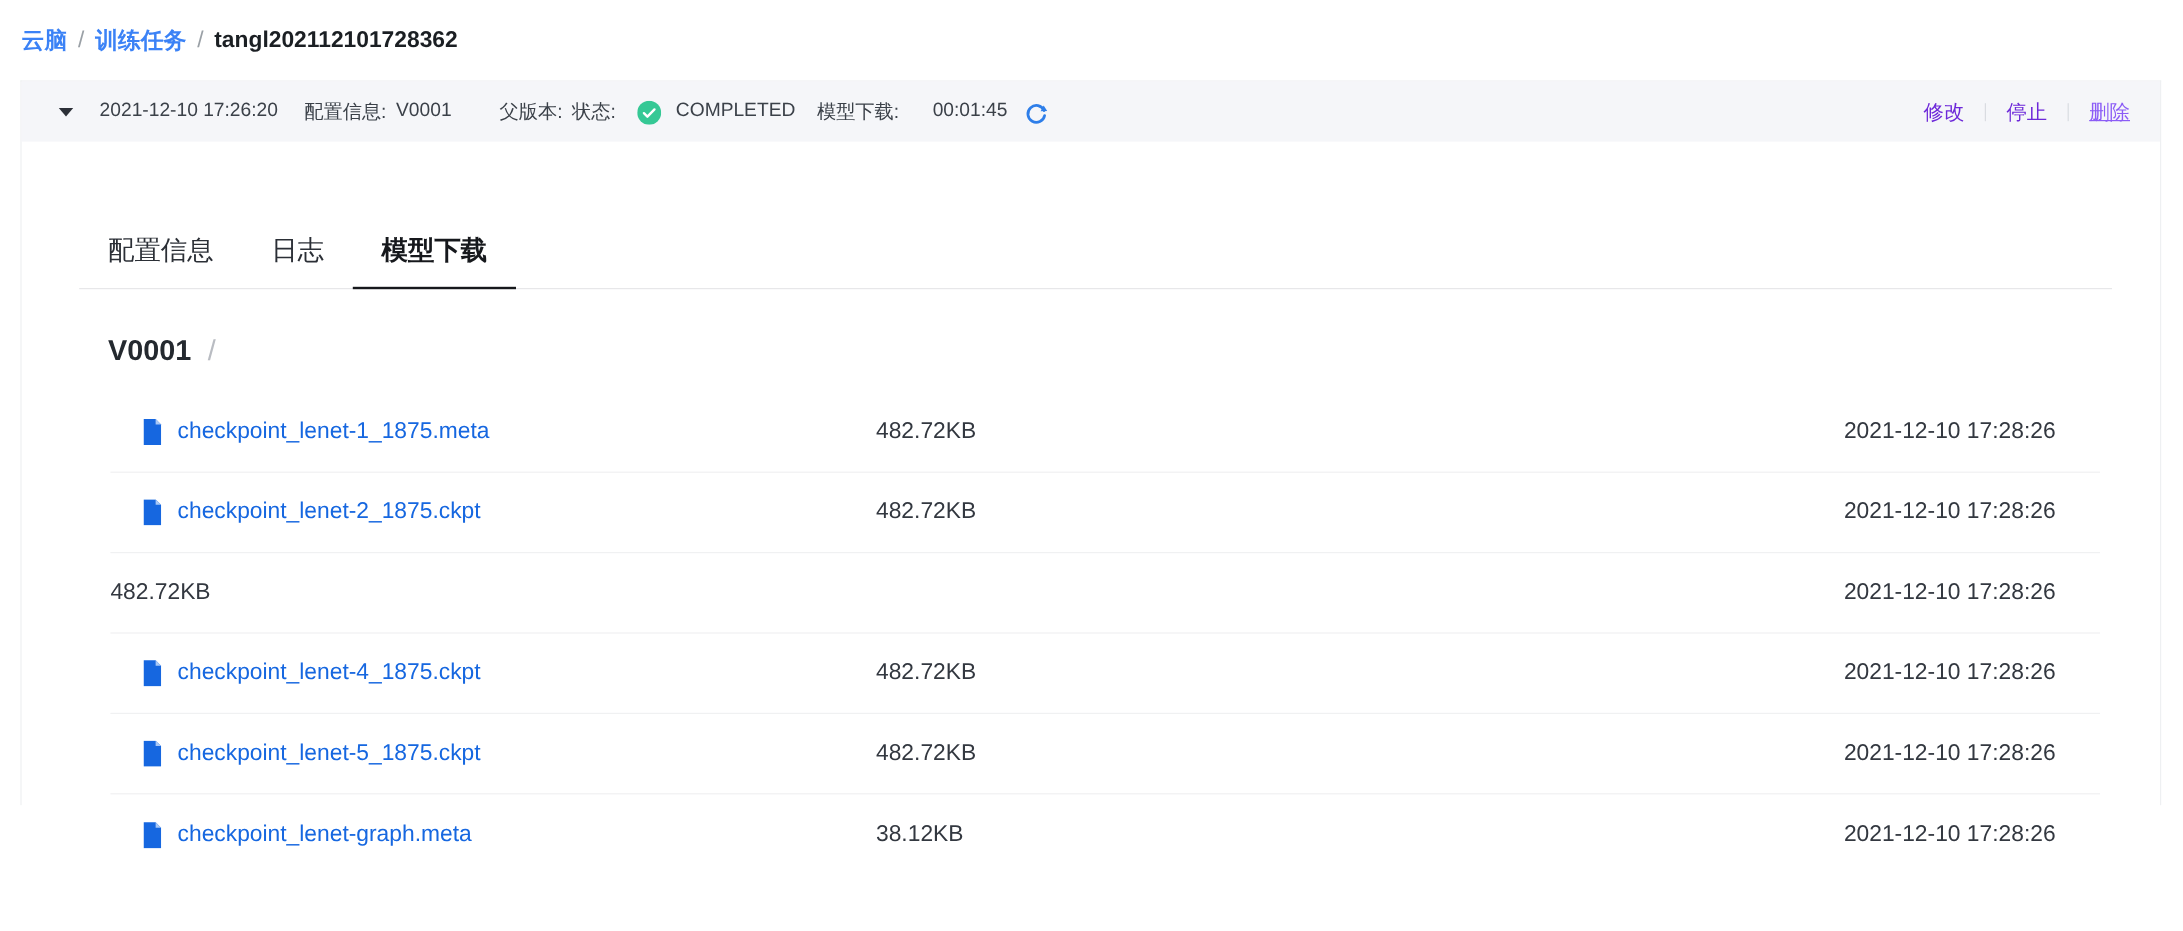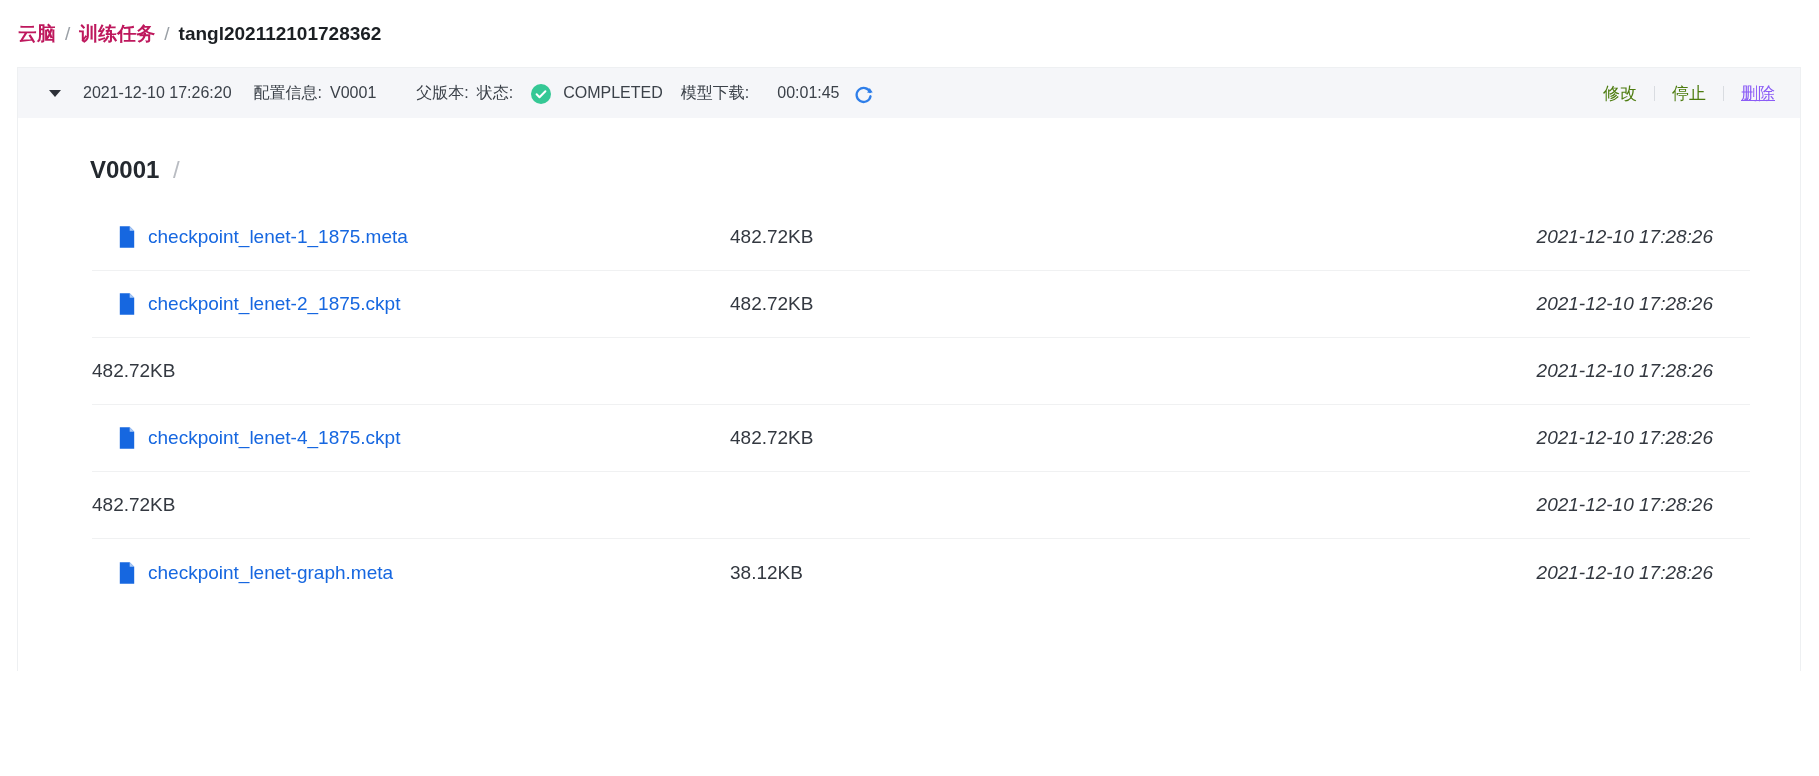--- a/index.html
+++ b/index.html
@@ -13,21 +13,21 @@
   
   .breadcrumb {
     display: flex;
     align-items: center;
     padding: 22px 0 0 18px;
     font-size: 19px;
     font-weight: 700;
     height: 46px;
   }
   .breadcrumb a {
-    color: #be185d;
+    color: #3b82f6;
     text-decoration: none;
     cursor: pointer;
   }
   .breadcrumb .sep {
     color: #9aa0a6;
     font-weight: 400;
     margin: 0 9px;
   }
   .breadcrumb .current { color: #1b1f23; }
 
@@ -70,21 +70,21 @@
   .status-icon { display: inline-flex; margin-right: 12px; position: relative; top: 1px; }
   .refresh-icon { display: inline-flex; position: relative; top: 2px; cursor: pointer; }
 
   .vb-actions {
     margin-left: auto;
     display: flex;
     align-items: center;
     font-size: 17px;
   }
   .vb-action { padding: 0 17px; cursor: pointer; text-decoration: none; }
-  .vb-action.disabled { color: #4d7c0f; cursor: default; text-align: right; }
+  .vb-action.disabled { color: #6d28d9; cursor: default; text-align: right; }
   .vb-action.danger { color: #8b5cf6; padding-right: 0; text-decoration: underline; }
   .vb-divider { width: 1px; height: 15px; background: #d9dce1; }
 
   
   .content { padding: 0 40px 0 48px; }
 
   .tab-bar {
     display: flex;
     margin-top: 78px;
     border-bottom: 1px solid #e7e7e9;
@@ -119,21 +119,21 @@
     align-items: center;
     height: 67px;
     border-bottom: 1px solid #f0f1f2;
     font-size: 19px;
   }
   .file-row:last-child { border-bottom: none; }
   .cell-name { display: flex; align-items: center; padding-left: 26px; }
   .file-icon { display: inline-flex; margin-right: 12px; }
   .file-link { color: #1667e0; text-decoration: none; cursor: pointer; }
   .cell-size { color: #333840; }
-  .cell-date { color: #333840; text-align: right; padding-right: 37px; font-style: italic; }
+  .cell-date { color: #333840; text-align: right; padding-right: 37px; }
 </style>
 </head>
 <body>
 
 <nav class="breadcrumb">
   <a>云脑</a>
   <span class="sep">/</span>
   <a>训练任务</a>
   <span class="sep">/</span>
   <span class="current">tangl202112101728362</span>
@@ -173,20 +173,25 @@
       <a class="vb-action disabled">修改</a>
       <span class="vb-divider"></span>
       <a class="vb-action disabled">停止</a>
       <span class="vb-divider"></span>
       <a class="vb-action danger">删除</a>
     </span>
   </header>
 
   <div class="content">
 
+    <div class="tab-bar">
+      <div class="tab">配置信息</div>
+      <div class="tab">日志</div>
+      <div class="tab active">模型下载</div>
+    </div>
 
     <div class="path-bar">
       <span class="path-ver">V0001</span>
       <span class="path-slash">/</span>
     </div>
 
     <div class="file-table" id="file-table">
       <div class="file-row">
         <div class="cell-name">
           <span class="file-icon">
@@ -228,20 +233,29 @@
               <path d="M13 0 l5 5 h-5 z" fill="#a9c8f5"></path>
             </svg>
           </span>
           <a class="file-link">checkpoint_lenet-4_1875.ckpt</a>
         </div>
         <div class="cell-size">482.72KB</div>
         <div class="cell-date">2021-12-10 17:28:26</div>
       </div>
 
       <div class="file-row">
+        <div class="cell-name">
+          <span class="file-icon">
+            <svg width="18" height="22" viewBox="0 0 20 24">
+              <path d="M2 0 h11 l5 5 v19 H2 z" fill="#1667e0"></path>
+              <path d="M13 0 l5 5 h-5 z" fill="#a9c8f5"></path>
+            </svg>
+          </span>
+          <a class="file-link">checkpoint_lenet-5_1875.ckpt</a>
+        </div>
         <div class="cell-size">482.72KB</div>
         <div class="cell-date">2021-12-10 17:28:26</div>
       </div>
 
       <div class="file-row">
         <div class="cell-name">
           <span class="file-icon">
             <svg width="18" height="22" viewBox="0 0 20 24">
               <path d="M2 0 h11 l5 5 v19 H2 z" fill="#1667e0"></path>
               <path d="M13 0 l5 5 h-5 z" fill="#a9c8f5"></path>

